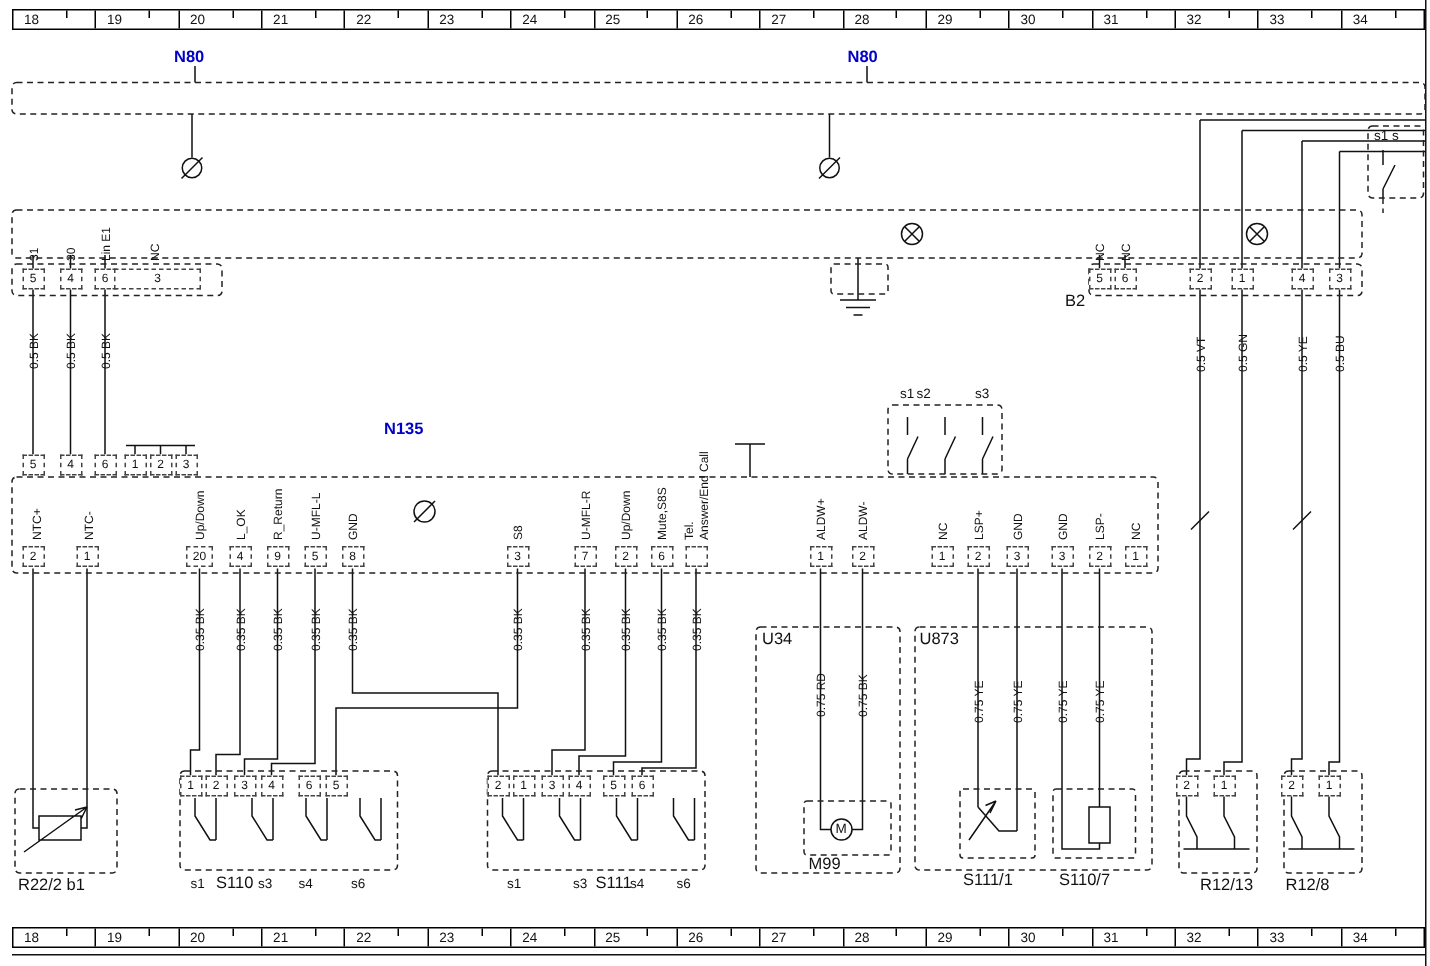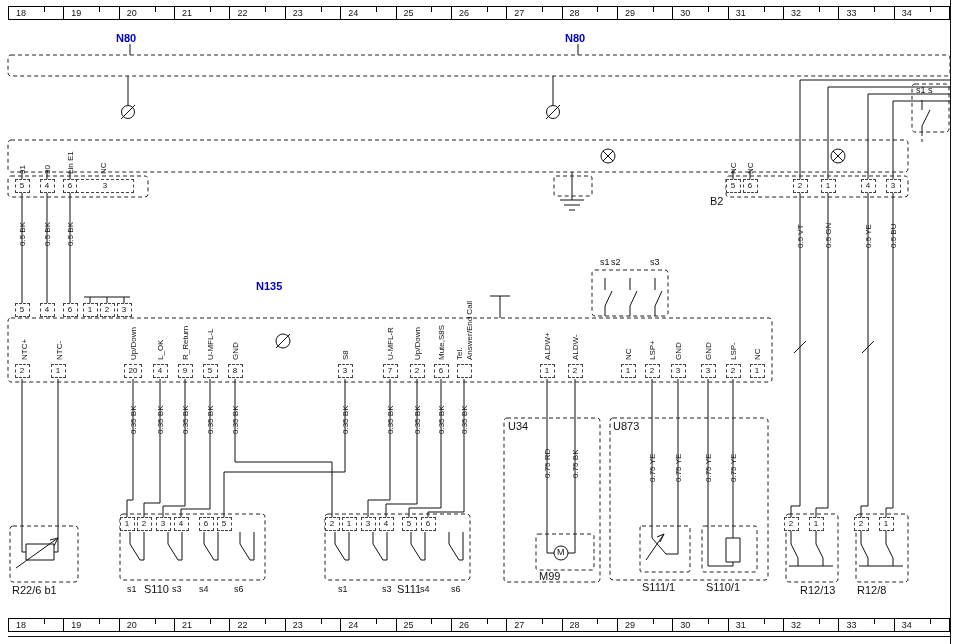--- a/index.html
+++ b/index.html
@@ -202,24 +202,24 @@
   <div id="overlay">
       <div class="lbl blue" style="left: 116px; top: 33px; color: rgb(0, 0, 200);">N80</div>
       <div class="lbl blue" style="left: 565px; top: 33px; color: rgb(0, 0, 200);">N80</div>
       <div class="lbl blue" style="left: 256px; top: 281px; color: rgb(0, 0, 200);">N135</div>
       <div class="lbl c" style="left: 710px; top: 196px;">B2</div>
       <div class="lbl c" style="left: 508px; top: 421px;">U34</div>
       <div class="lbl c" style="left: 613px; top: 421px;">U873</div>
       <div class="lbl c" style="left: 539px; top: 571px;">M99</div>
       <div class="lbl s" style="left: 557px; top: 548px;">M</div>
       <div class="lbl c" style="left: 642px; top: 582px;">S111/1</div>
-      <div class="lbl c" style="left: 706px; top: 582px;">S110/1</div>
+      <div class="lbl c" style="left: 706px; top: 582px;">S110/7</div>
       <div class="lbl c" style="left: 787px; top: 585px; margin-left: 13px;">R12/13</div>
       <div class="lbl c" style="left: 857px; top: 585px;">R12/8</div>
-      <div class="lbl c" style="left: 12px; top: 585px;">R22/6 b1</div>
+      <div class="lbl c" style="left: 12px; top: 585px;">R22/2 b1</div>
       <div class="lbl c" style="left: 144px; top: 584px;">S110</div>
       <div class="lbl c" style="left: 397px; top: 584px;">S111</div>
       <div class="lbl s" style="left: 127px; top: 585px;">s1</div>
       <div class="lbl s" style="left: 172px; top: 585px;">s3</div>
       <div class="lbl s" style="left: 199px; top: 585px;">s4</div>
       <div class="lbl s" style="left: 234px; top: 585px;">s6</div>
       <div class="lbl s" style="left: 338px; top: 585px;">s1</div>
       <div class="lbl s" style="left: 382px; top: 585px;">s3</div>
       <div class="lbl s" style="left: 420px; top: 585px;">s4</div>
       <div class="lbl s" style="left: 451px; top: 585px;">s6</div>

